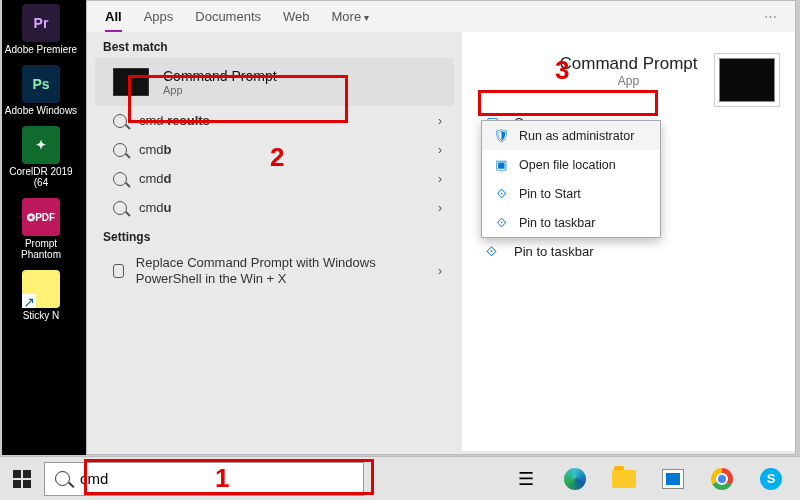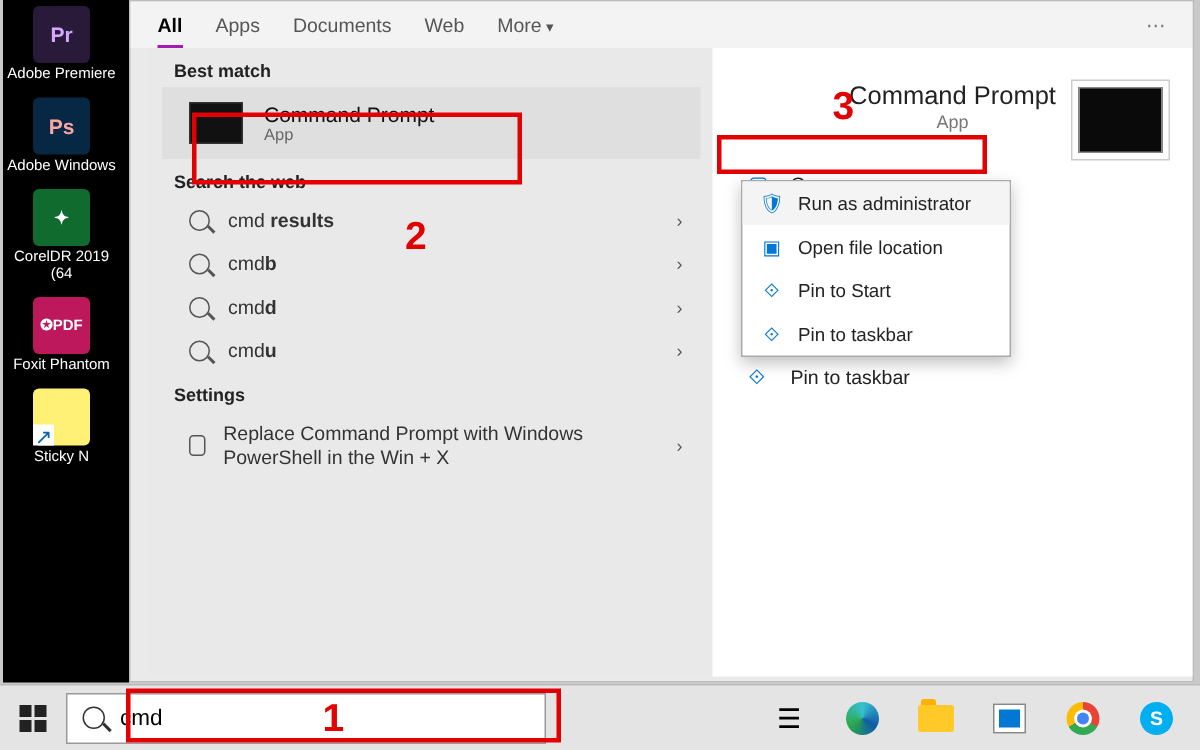--- a/index.html
+++ b/index.html
@@ -4,35 +4,35 @@
 <style>
   * { box-sizing: border-box; margin: 0; padding: 0; font-family: "Segoe UI", sans-serif; }
   body { width: 800px; height: 500px; background: #c9c9c9; overflow: hidden; position: relative; }
   .screen { position: absolute; left: 0; top: 0; width: 800px; height: 500px; background: #c9c9c9; }
 
   
   .desktop { position: absolute; left: 2px; top: 0; width: 84px; height: 455px; background: #000; }
   .dicon { width: 78px; padding: 4px 2px 6px; text-align: center; color: #fff; font-size: 10px; }
   .dicon .img { width: 38px; height: 38px; margin: 0 auto 2px; border-radius: 4px; }
   .pr    { background: #2a1a3a; display:flex;align-items:center;justify-content:center;color:#d6a7ff;font-weight:bold;font-size:14px;}
-  .ps    { background: #062845; display:flex;align-items:center;justify-content:center;color:#fca5a5;font-weight:bold;font-size:14px;}
+  .ps    { background: #062845; display:flex;align-items:center;justify-content:center;color:#86efac;font-weight:bold;font-size:14px;}
   .cd    { background: #0f6b2e; display:flex;align-items:center;justify-content:center;color:#fff;font-weight:bold;font-size:12px;}
   .pdf   { background: #be185d; display:flex;align-items:center;justify-content:center;color:#fff;font-weight:bold;font-size:10px;}
   .sn    { background: #fff176; position:relative;}
   .sn::after{content:"↗";position:absolute;bottom:0;left:0;background:#fff;color:#0a64ad;font-size:14px;width:14px;height:14px;}
 
   
   .panel { position:absolute; left:86px; top:0; width:710px; height:455px; background:#eaeaea; border:1px solid #bbb; }
   .tabs  { display:flex; align-items:center; gap:22px; padding:8px 18px 0; background:#f3f3f3; font-size:13px; color:#555; }
   .tabs .tab.active { color:#000; font-weight:600; border-bottom:2px solid #a21caf; padding-bottom:6px; }
   .tabs .tab { padding-bottom:8px; cursor:pointer; }
   .tabs .more::after { content:" ▾"; font-size:10px; }
 
   .cols { display:flex; height:calc(100% - 34px); }
-  .left { width:375px; background:#e9e9e9; position:relative;margin-left:13px; }
+  .left { width:375px; background:#e9e9e9; position:relative; }
   .right{ flex:1; background:#fff; position:relative; }
 
   .sect { padding:8px 16px 4px; font-size:12px; font-weight:600; color:#222; }
 
   .bestmatch { display:flex; align-items:center; gap:14px; padding:10px 18px; background:#dfdfdf; margin:0 8px; }
   .bm-icon { width:36px; height:28px; background:#111; border:1px solid #333; }
   .bm-text .t { font-size:14px; color:#111; }
   .bm-text .s { font-size:11px; color:#666; }
 
   .row { display:flex; align-items:center; gap:12px; padding:7px 20px 7px 26px; font-size:13px; color:#333; cursor:pointer; }
@@ -91,21 +91,21 @@
     <div class="dicon">
         <div class="img ps">Ps</div>
         <div>Adobe Windows</div>
       </div>
     <div class="dicon">
         <div class="img cd">✦</div>
         <div>CorelDR 2019 (64</div>
       </div>
     <div class="dicon">
         <div class="img pdf">✪PDF</div>
-        <div>Foxit Phantom</div>
+        <div>Prompt Phantom</div>
       </div>
     <div class="dicon">
         <div class="img sn"></div>
         <div>Sticky N</div>
       </div>
   </div>
 
   <div class="panel">
     <div class="tabs">
       <div class="tab active">All</div>
@@ -120,21 +120,20 @@
       <div class="left">
         <div class="sect">Best match</div>
         <div class="bestmatch">
           <div class="bm-icon"></div>
           <div class="bm-text">
             <div class="t">Command Prompt</div>
             <div class="s">App</div>
           </div>
         </div>
 
-        <div class="sect">Search the web</div>
         <div class="row">
             <span class="glass"></span>
             <span>cmd <b>results</b></span>
             <span class="chev">›</span>
           </div>
         <div class="row">
             <span class="glass"></span>
             <span>cmd<b>b</b></span>
             <span class="chev">›</span>
           </div>

